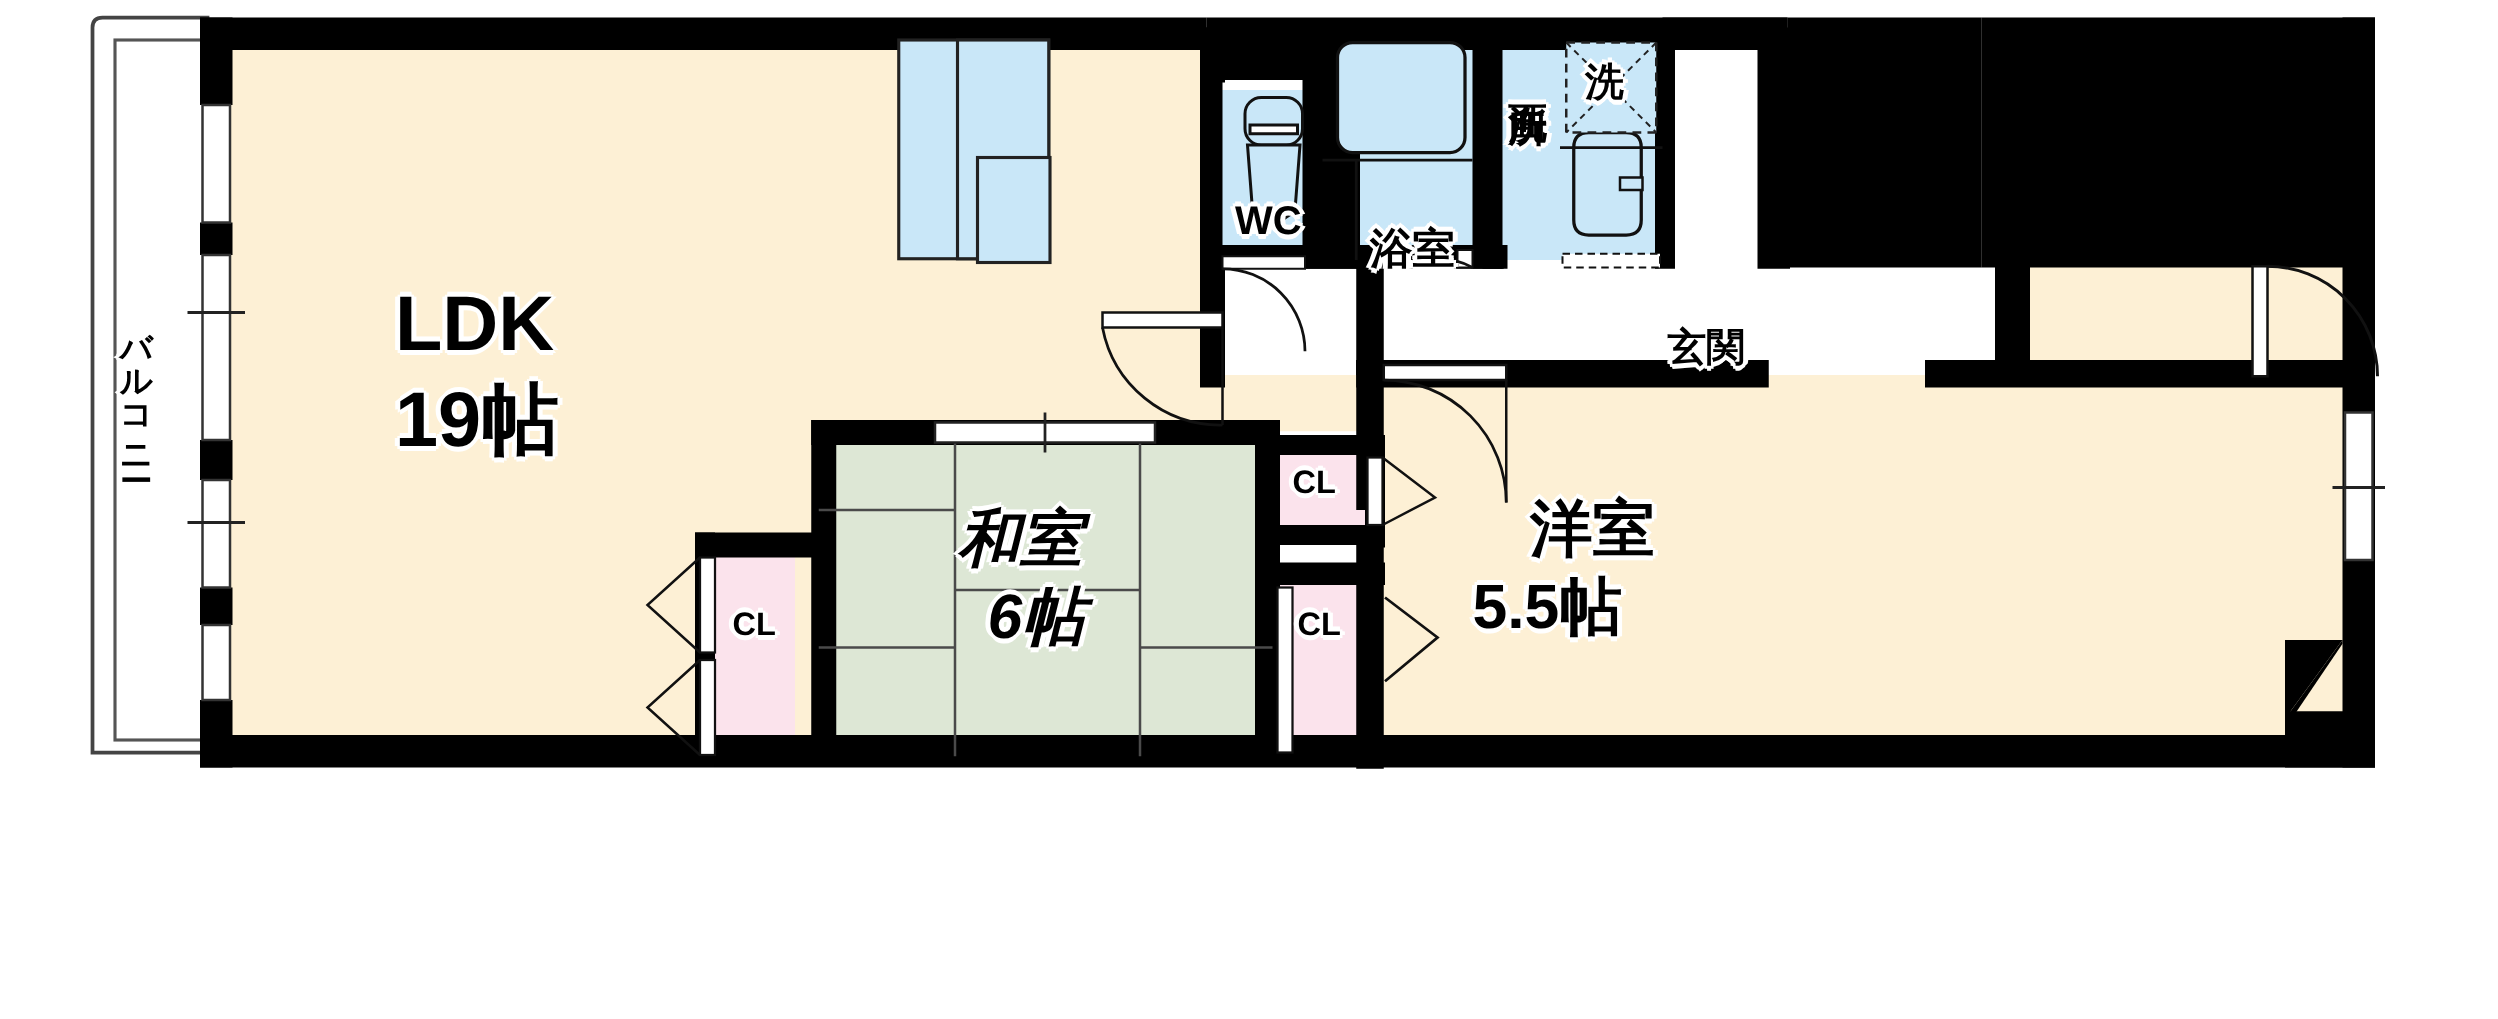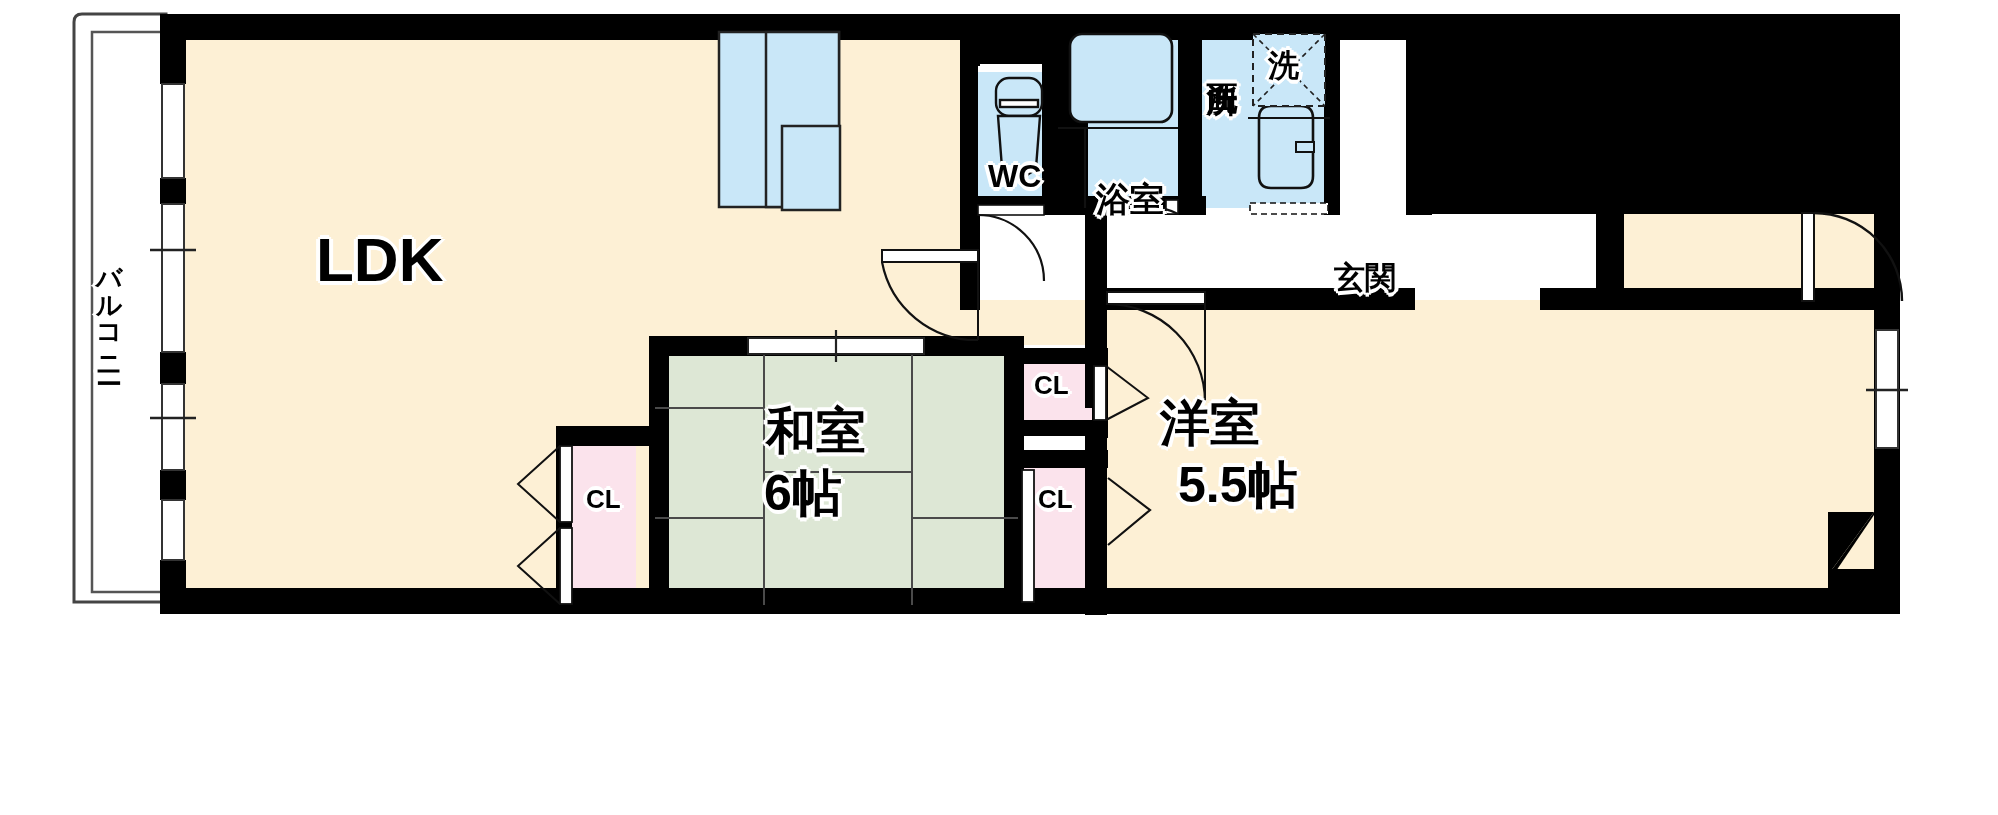--- a/index.html
+++ b/index.html
@@ -24,21 +24,21 @@
   }
   .lbl.vert{
     writing-mode:vertical-rl;
     text-orientation:upright;
     white-space:nowrap;
     letter-spacing:1px;
   }
   
   .s-ldk{font-size:62px;text-align:center;}
   .s-ldknum{font-size:62px;}
-  .s-wa{font-size:50px;}
+  .s-wa{font-size:50px;font-style:italic;}
   .s-yo{font-size:50px;}
   .s-room-sm{font-size:34px;}
   .s-cl{font-size:26px;}
   .s-wc{font-size:32px;}
   .s-sen{font-size:31px;}
   .s-bal{font-size:26px;}
   .s-gen{font-size:31px;margin-top:28px;}
 </style>
 </head>
 <body>
@@ -269,25 +269,26 @@
 
     <g stroke="#000" stroke-width="2" fill="none">
       <rect x="186" y="40" width="774" height="548" fill="none" stroke="none"></rect>
     </g>
 
   </svg>
 
   <div class="lbl s-bal vert" style="left:96px; top:248px;">バルコニー</div>
 
   <div class="lbl s-ldk" style="left:316px; top:228px;">LDK</div>
+  <div class="lbl s-ldknum" style="left:316px; top:305px;">19帖</div>
 
   <div class="lbl s-wa" style="left:766px; top:406px;">和室</div>
-  <div class="lbl s-wa" style="left:764px; top:468px;">6帖</div>
-
-  <div class="lbl s-yo" style="left:1160px; top:398px;">洋室</div>
+  <div class="lbl s-wa" style="left:790px; top:468px;">6帖</div>
+
+  <div class="lbl s-yo" style="left:1224px; top:398px;">洋室</div>
   <div class="lbl s-yo" style="left:1178px; top:460px;">5.5帖</div>
 
   <div class="lbl s-wc" style="left:988px; top:160px;text-align:center;">WC</div>
 
   <div class="lbl s-room-sm" style="left:1096px; top:138px;margin-top:44px;">浴室</div>
 
   <div class="lbl s-sen vert" style="left:1206px; top:58px;">洗面所</div>
 
   <div class="lbl s-sen" style="left:1268px; top:50px;">洗</div>
 

